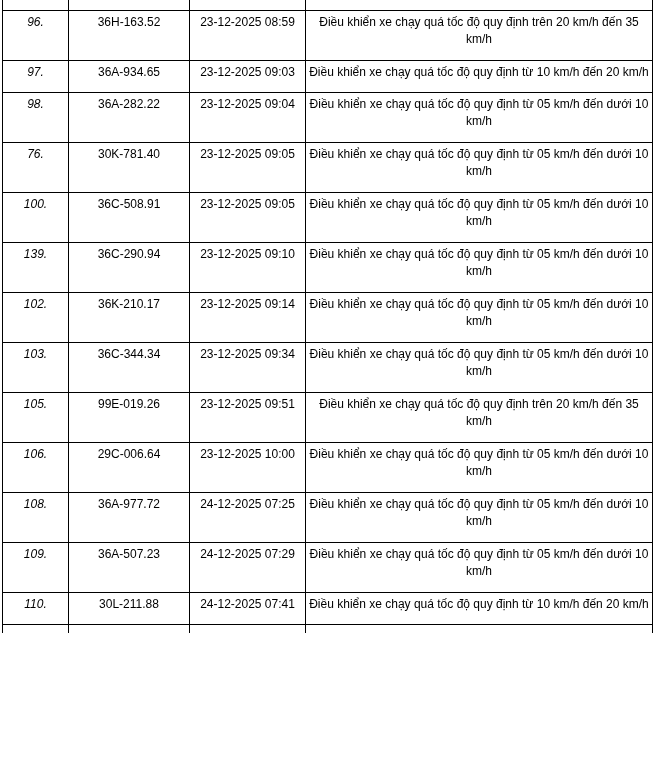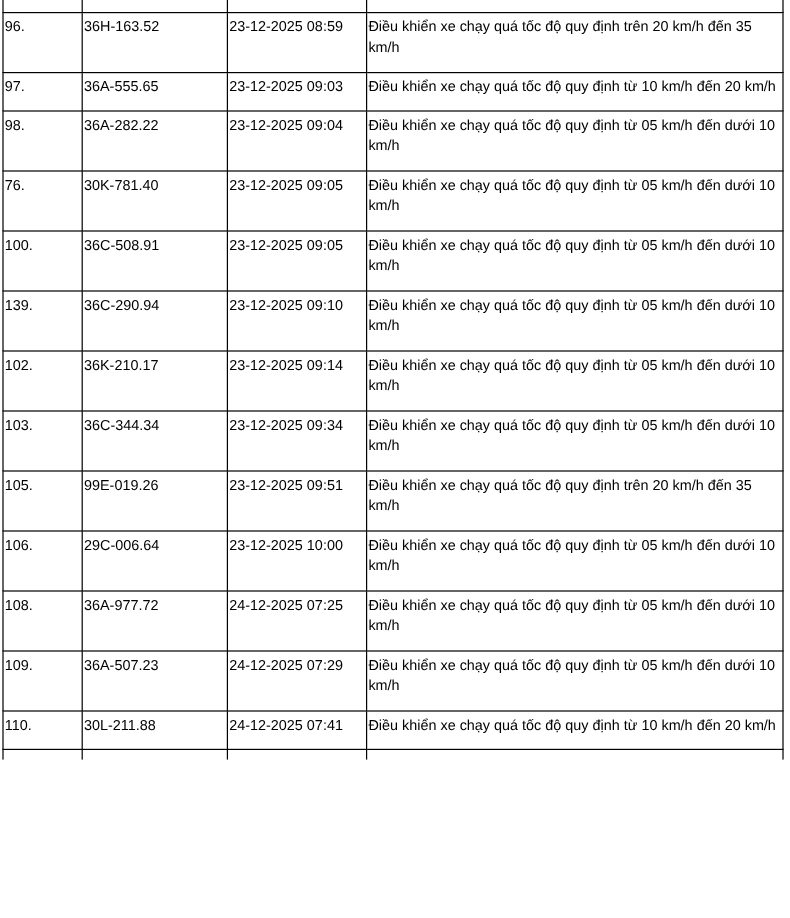--- a/index.html
+++ b/index.html
@@ -24,24 +24,26 @@
   }
   table.violations td {
     border: 1px solid #000000;
     vertical-align: top;
     box-sizing: border-box;
     padding: 3px 1px 0 1px;
     overflow: hidden;
     word-wrap: break-word;
   }
   td.c-no {
-    text-align: left;
+    text-align: center;
     padding-left: 11px;
+    font-style: italic;
   }
   td.c-plate, td.c-time, td.c-desc {
+    text-align: center;
   }
   tr.tall td { height: 50px; }
   tr.short td { height: 32px; }
   tr.partial-top td {
     height: 10px;
     border-top: none;
   }
   tr.partial-bottom td {
     height: 9px;
     border-bottom: none;
@@ -66,21 +68,21 @@
     </tr>
 
     <tr class="tall">
         <td class="c-no">96.</td>
         <td class="c-plate">36H-163.52</td>
         <td class="c-time">23-12-2025 08:59</td>
         <td class="c-desc">Điều khiển xe chạy quá tốc độ quy định trên 20 km/h đến 35 km/h</td>
       </tr>
       <tr class="short">
         <td class="c-no">97.</td>
-        <td class="c-plate">36A-555.65</td>
+        <td class="c-plate">36A-934.65</td>
         <td class="c-time">23-12-2025 09:03</td>
         <td class="c-desc">Điều khiển xe chạy quá tốc độ quy định từ 10 km/h đến 20 km/h</td>
       </tr>
       <tr class="tall">
         <td class="c-no">98.</td>
         <td class="c-plate">36A-282.22</td>
         <td class="c-time">23-12-2025 09:04</td>
         <td class="c-desc">Điều khiển xe chạy quá tốc độ quy định từ 05 km/h đến dưới 10 km/h</td>
       </tr>
       <tr class="tall">

